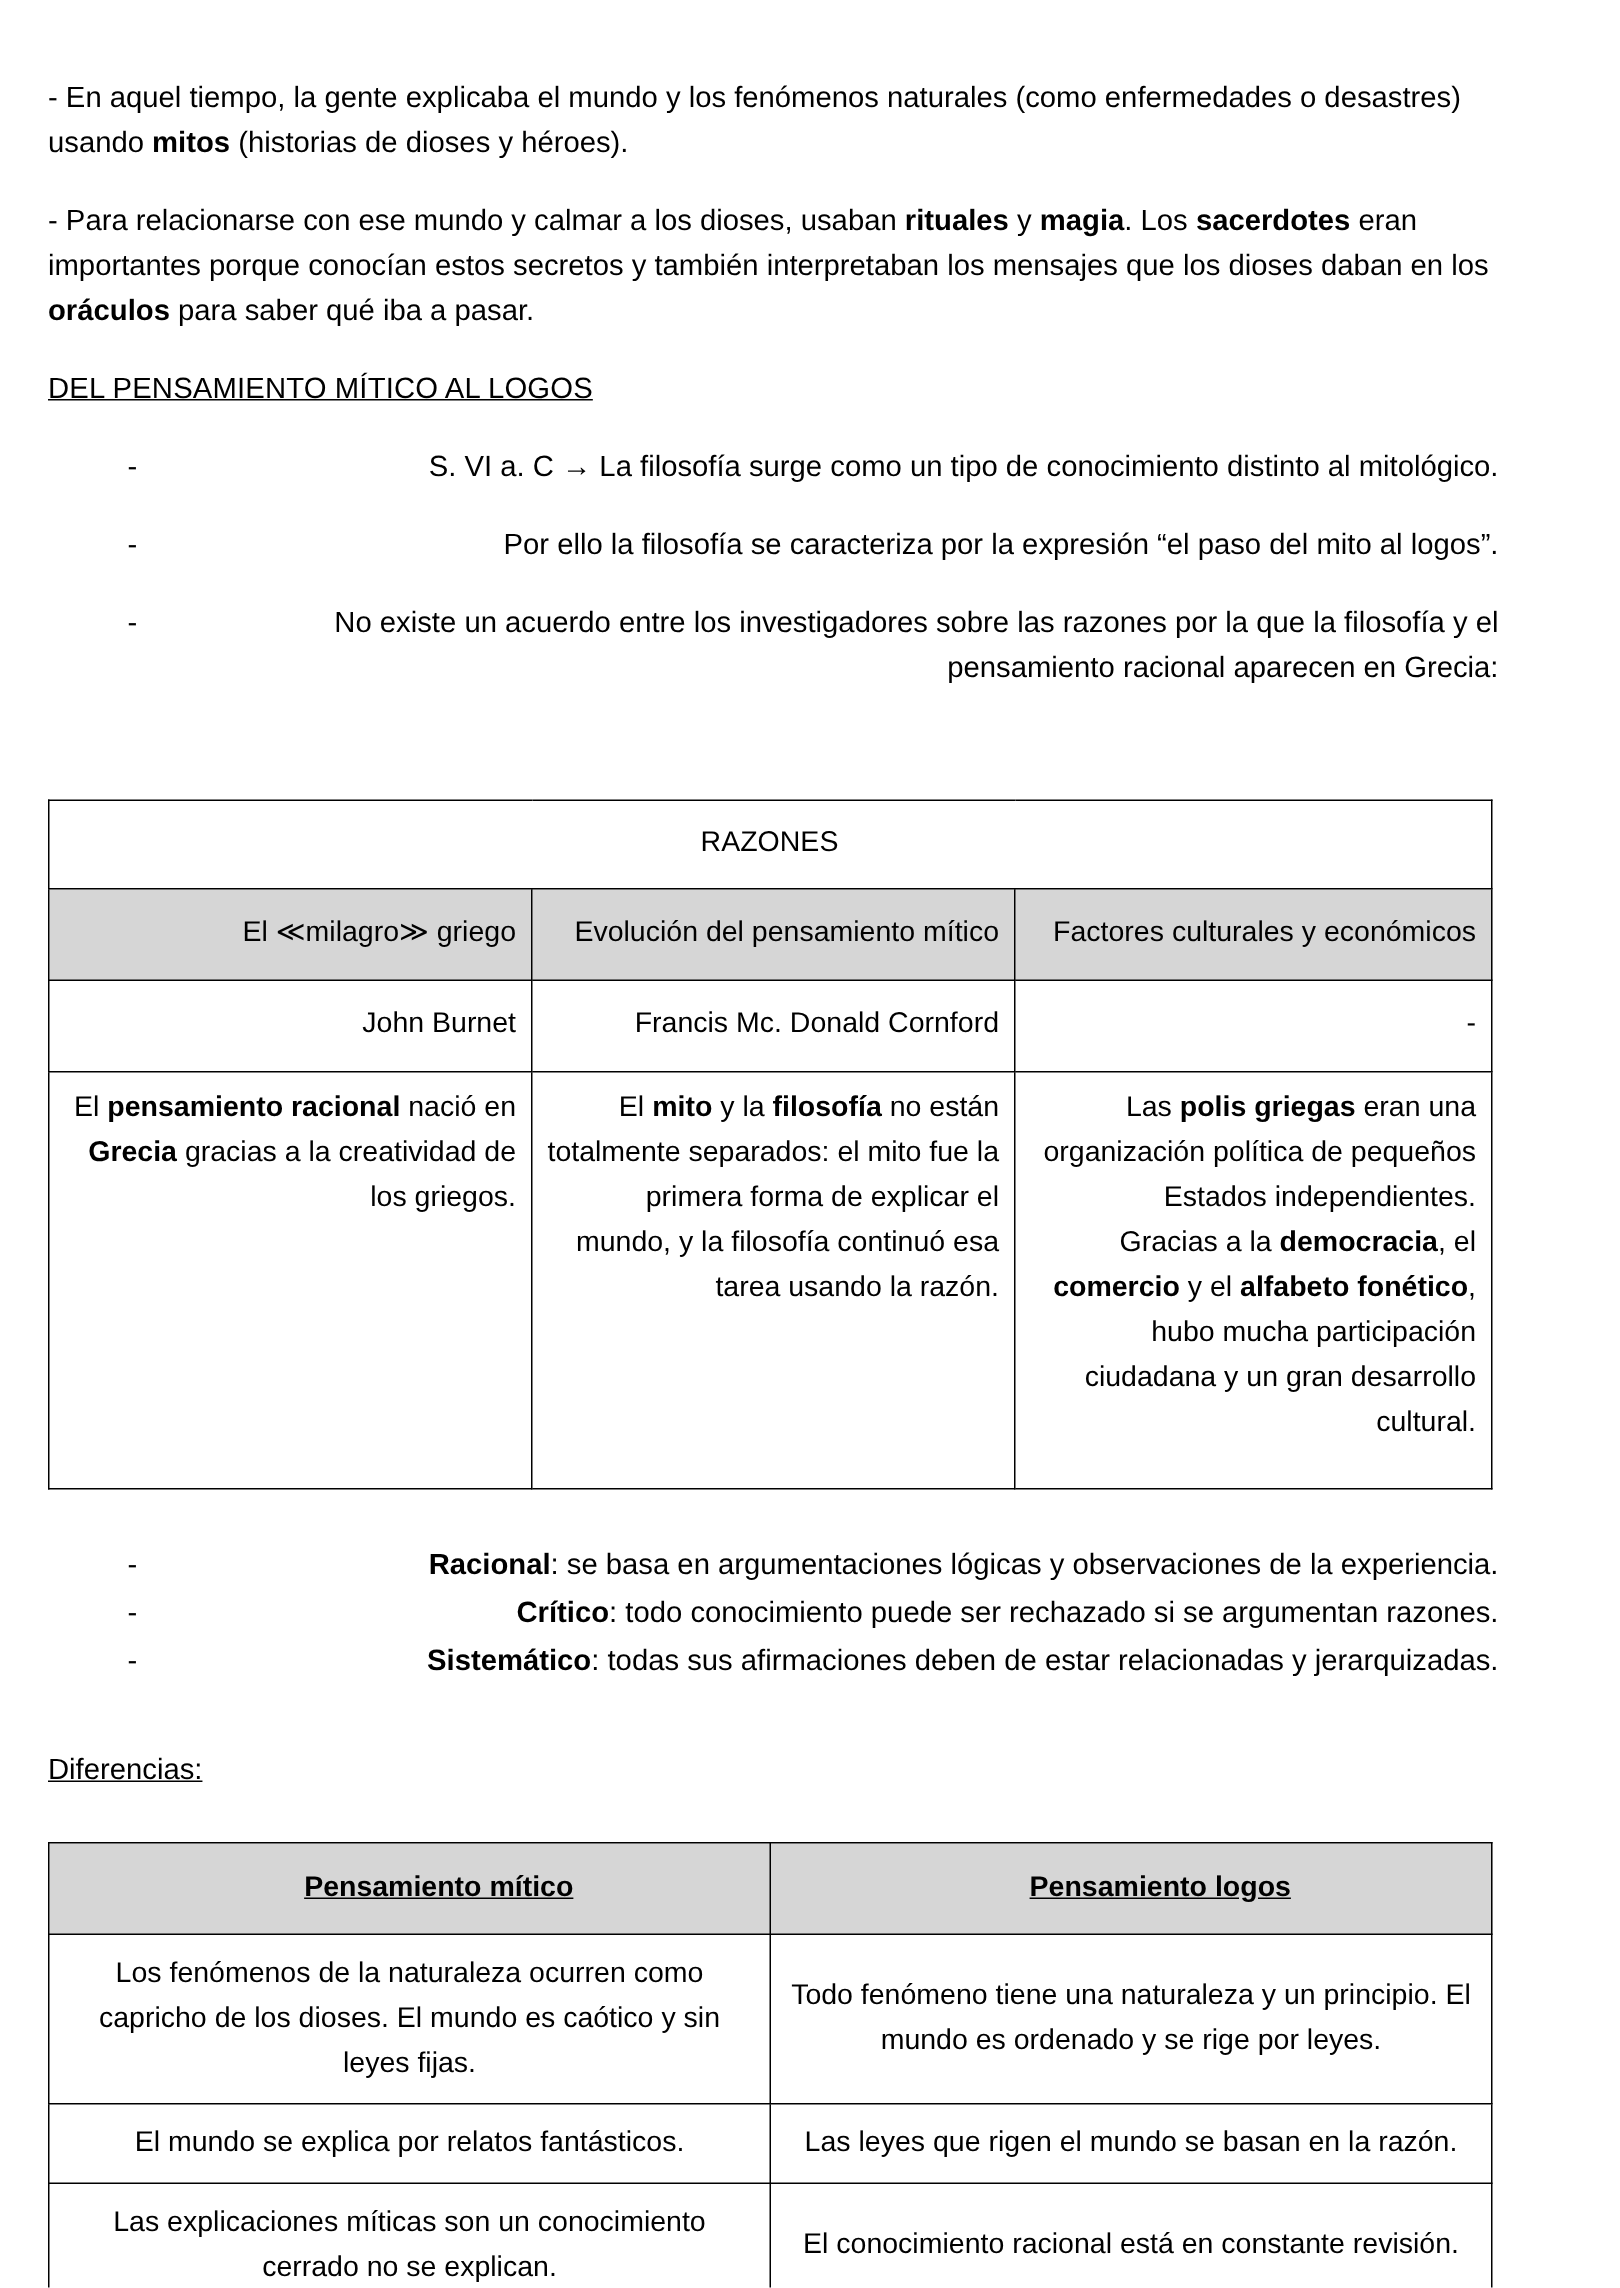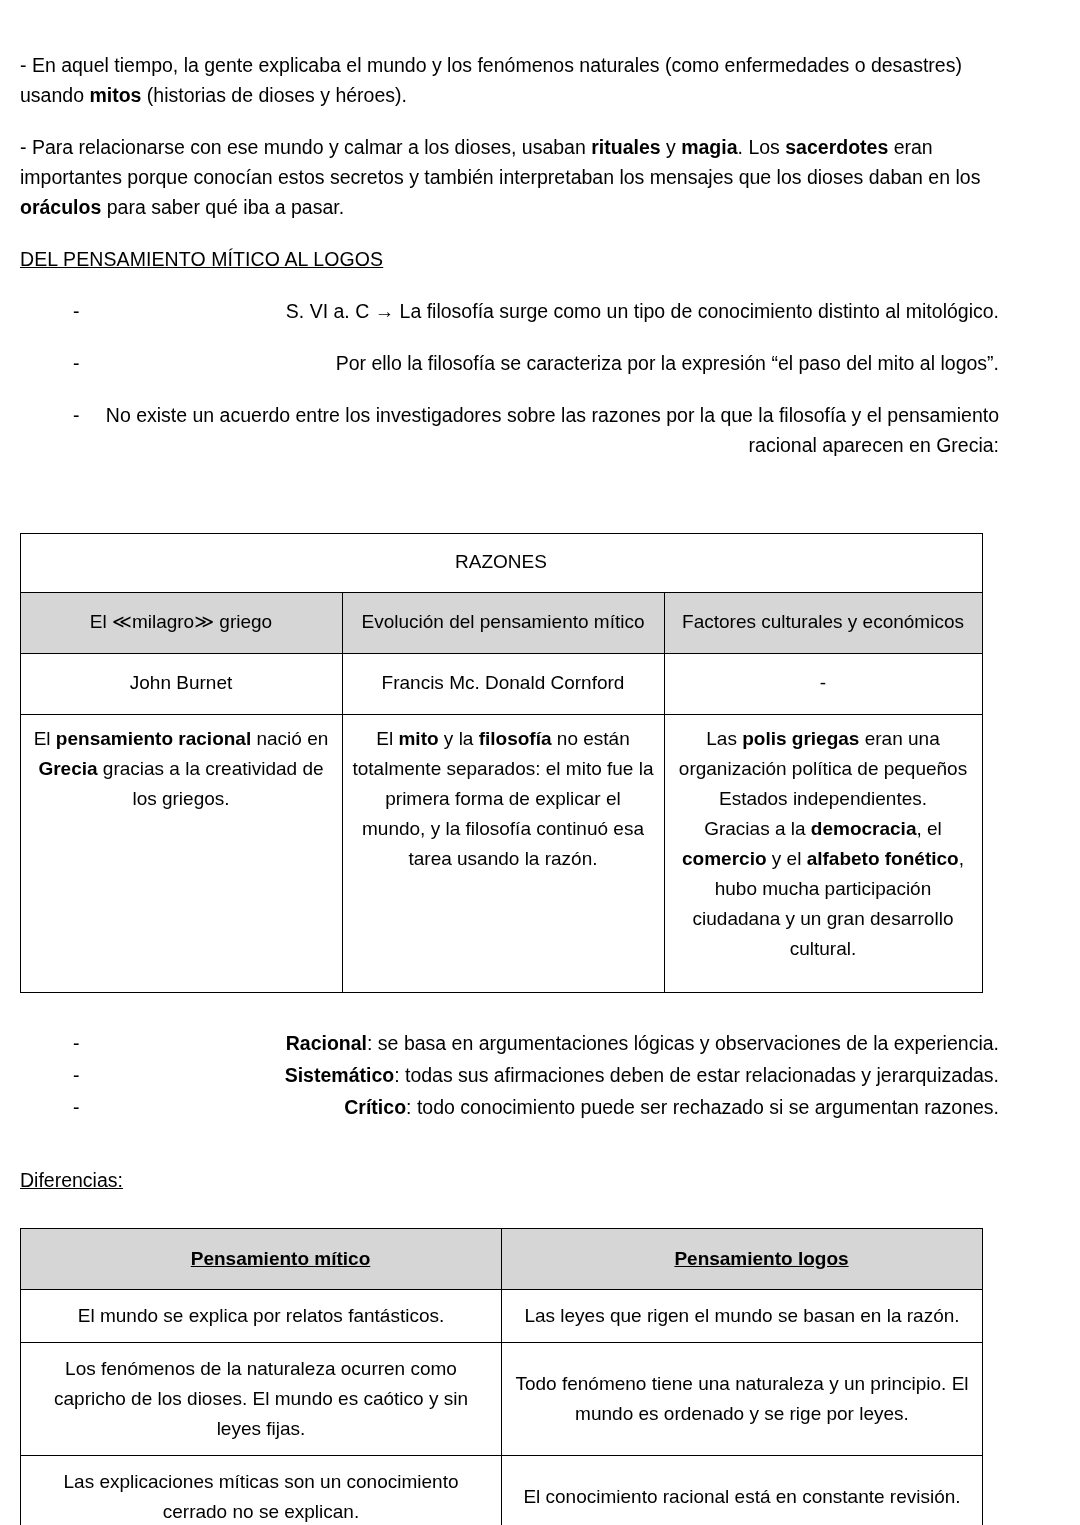--- a/index.html
+++ b/index.html
@@ -12,21 +12,21 @@
     height: 1525px;
     font-family: "Liberation Sans", sans-serif;
     color: #000000;
     -webkit-font-smoothing: antialiased;
   }
   .page {
     position: relative;
     width: 1080px;
     height: 1525px;
     box-sizing: border-box;
-    padding: 50px 64px 0 20px;
+    padding: 50px 64px 0 32px;
   }
 
   
   .para {
     font-size: 19.5px;
     line-height: 30px;
     margin: 0 0 22px 0;
     text-align: left;
   }
   .para.tight { margin-bottom: 15px; }
@@ -70,21 +70,21 @@
     border-collapse: collapse;
     table-layout: fixed;
     font-size: 19px;
     line-height: 30px;
   }
   table.doc-table td, table.doc-table th {
     border: 1.6px solid #000000;
     vertical-align: top;
     padding: 8px 10px 8px 9px;
     font-weight: normal;
-    text-align: center;
+    text-align: right;
   }
 
   
   #razones-table {
     width: 962px;
     margin: 16px 0 0 0;
   }
   #razones-table .title-cell {
     text-align: center;
     height: 44px;
@@ -178,24 +178,24 @@
   </table>
 
   <div class="spacer-18"></div>
 
 
   <ul class="dash-list compact">
     <li>
       <b>Racional</b><span>: se basa en argumentaciones lógicas y observaciones de la experiencia.</span>
     </li>
     <li>
-      <b>Sistemático</b><span>: todas sus afirmaciones deben de estar relacionadas y jerarquizadas.</span>
+      <b>Crítico</b><span>: todo conocimiento puede ser rechazado si se argumentan razones.</span>
     </li>
     <li>
-      <b>Crítico</b><span>: todo conocimiento puede ser rechazado si se argumentan razones.</span>
+      <b>Sistemático</b><span>: todas sus afirmaciones deben de estar relacionadas y jerarquizadas.</span>
     </li>
   </ul>
 
   <div class="spacer-26"></div>
 
   <div class="para tight">
     <span class="u">Diferencias:</span>
   </div>
 
   <div class="spacer-18"></div>
@@ -206,28 +206,28 @@
       <col style="width:481px">
     </colgroup>
     <thead>
       <tr>
         <th><span>Pensamiento mítico</span></th>
         <th><span>Pensamiento logos</span></th>
       </tr>
     </thead>
     <tbody>
       <tr>
+        <td>Los fenómenos de la naturaleza ocurren como capricho de los dioses. El mundo es caótico y sin leyes fijas.</td>
+        <td>Todo fenómeno tiene una naturaleza y un principio. El mundo es ordenado y se rige por leyes.</td>
+      </tr>
+      <tr>
         <td>El mundo se explica por relatos fantásticos.</td>
         <td>Las leyes que rigen el mundo se basan en la razón.</td>
       </tr>
       <tr>
-        <td>Los fenómenos de la naturaleza ocurren como capricho de los dioses. El mundo es caótico y sin leyes fijas.</td>
-        <td>Todo fenómeno tiene una naturaleza y un principio. El mundo es ordenado y se rige por leyes.</td>
-      </tr>
-      <tr>
         <td>Las explicaciones míticas son un conocimiento cerrado no se explican.</td>
         <td>El conocimiento racional está en constante revisión.</td>
       </tr>
       <tr>
         <td>Explicación tradicional.</td>
         <td>Explicación crítica.</td>
       </tr>
     </tbody>
   </table>
 

